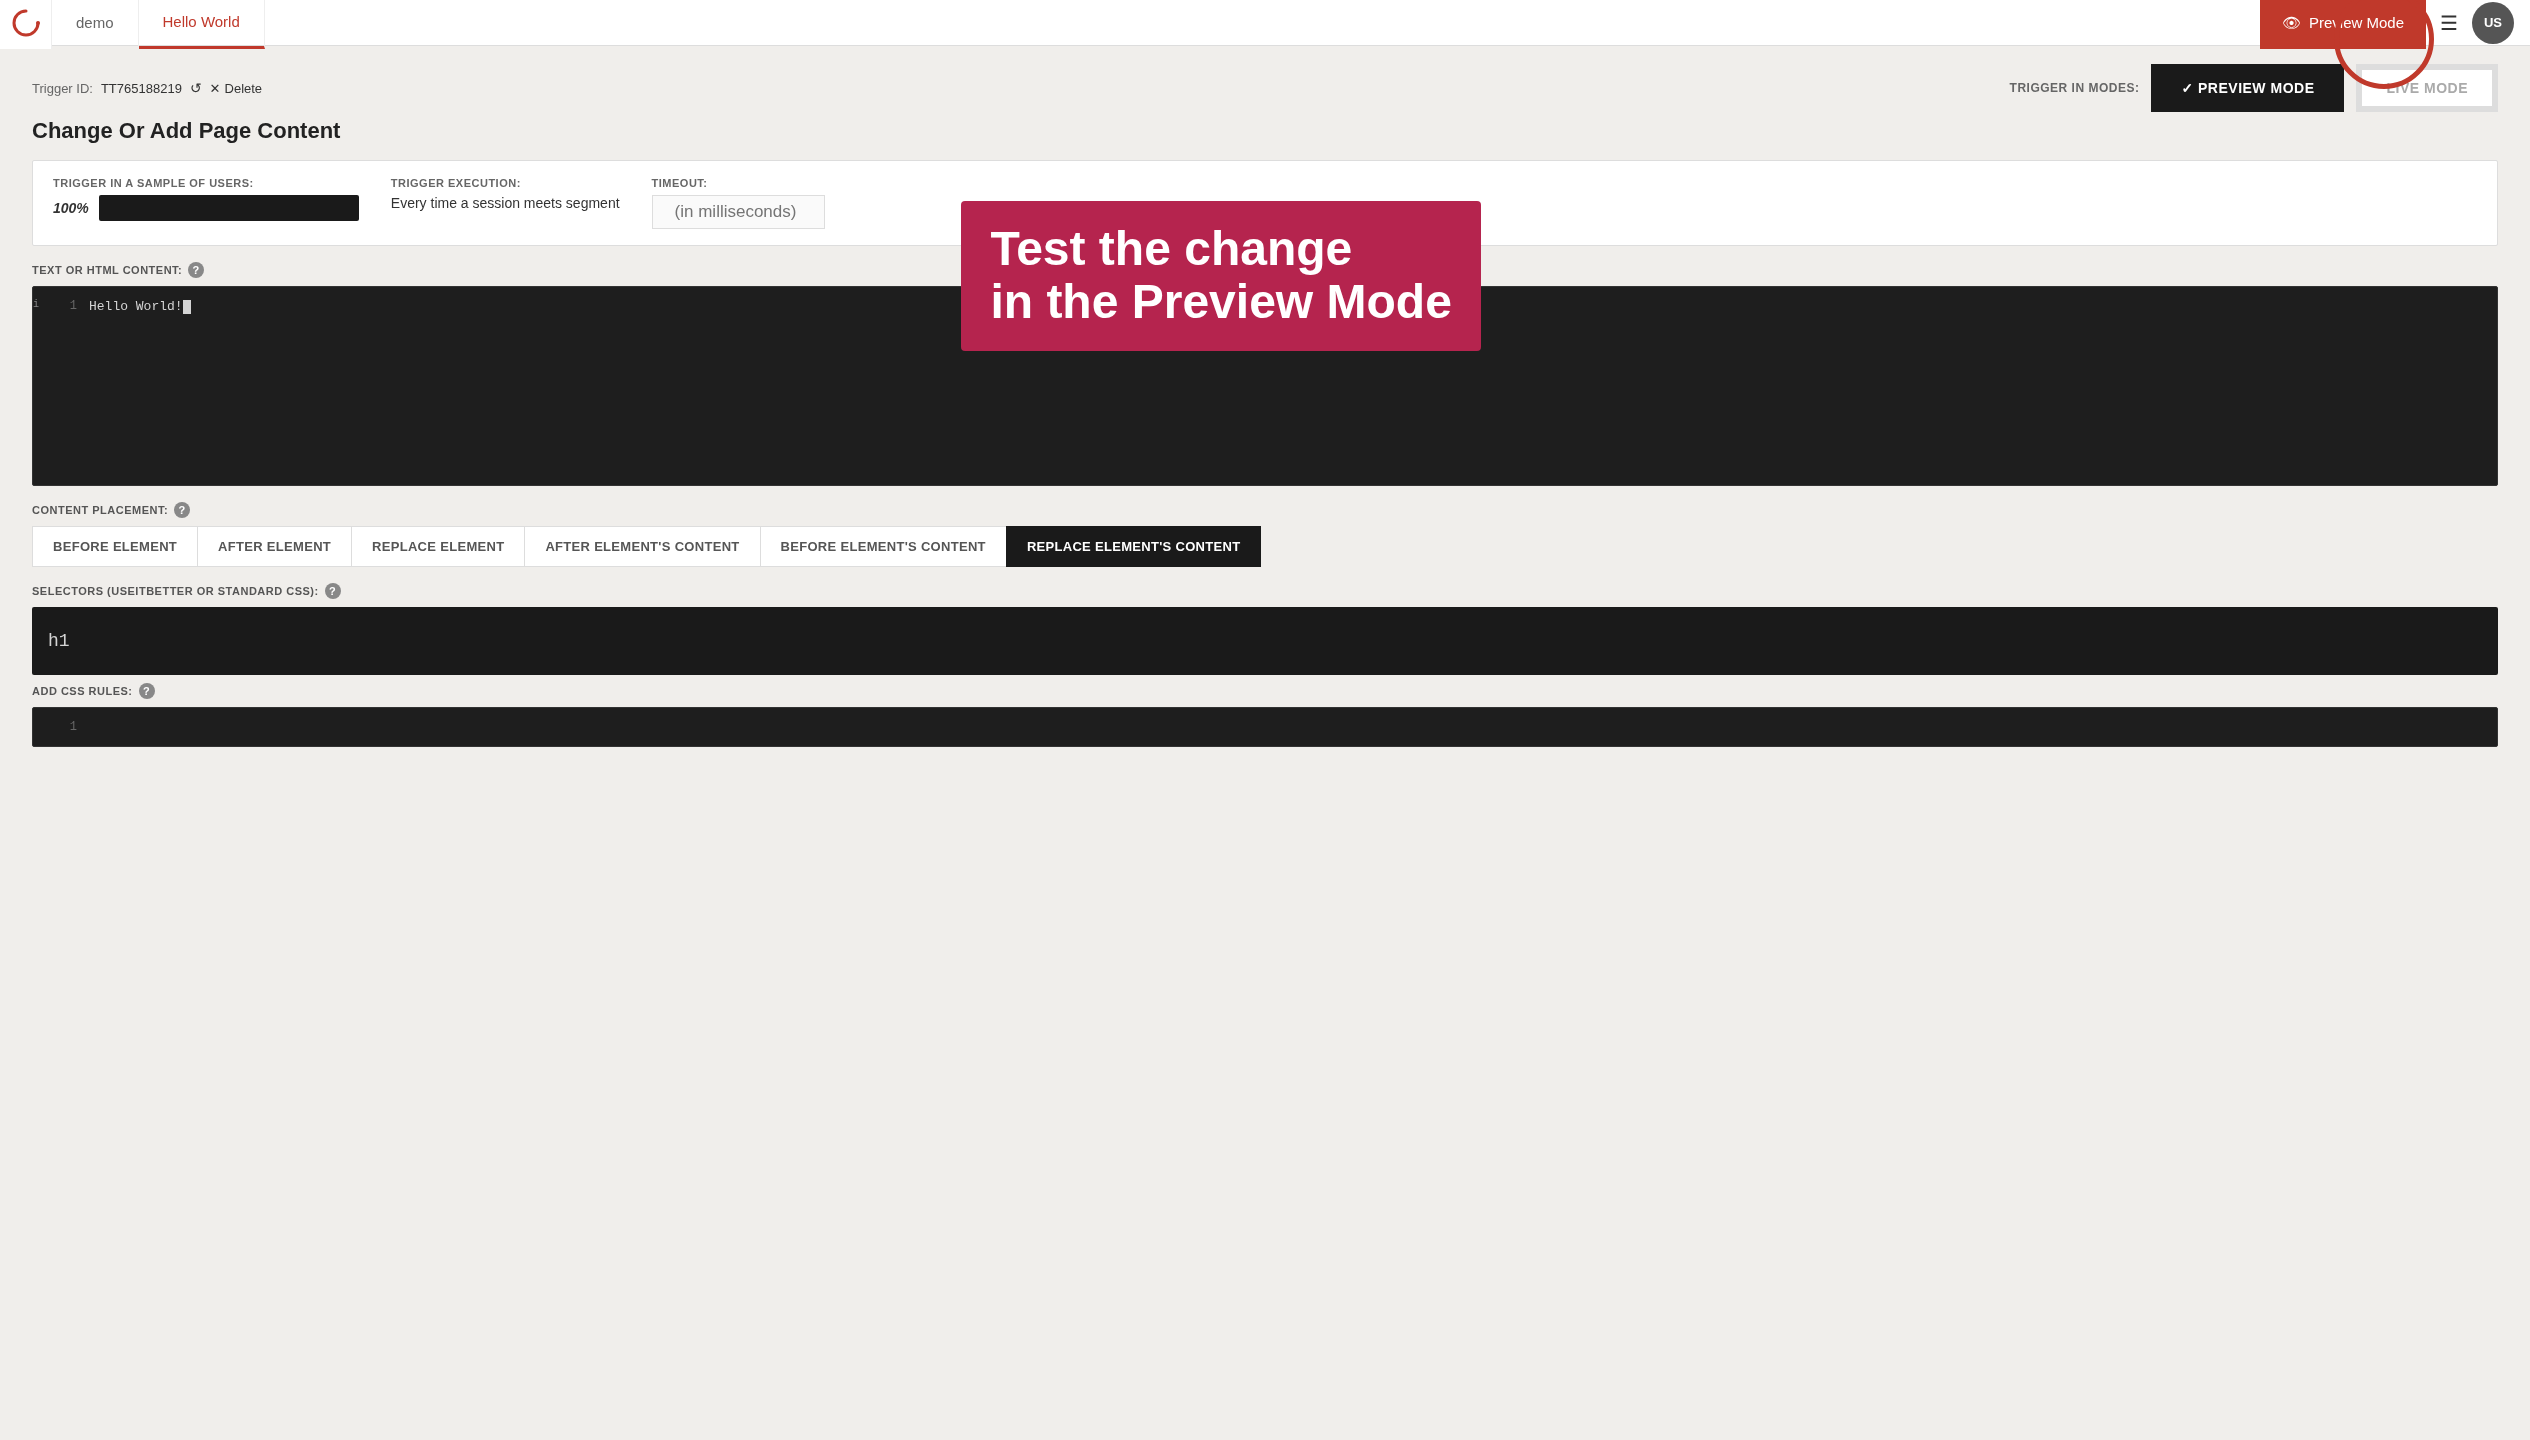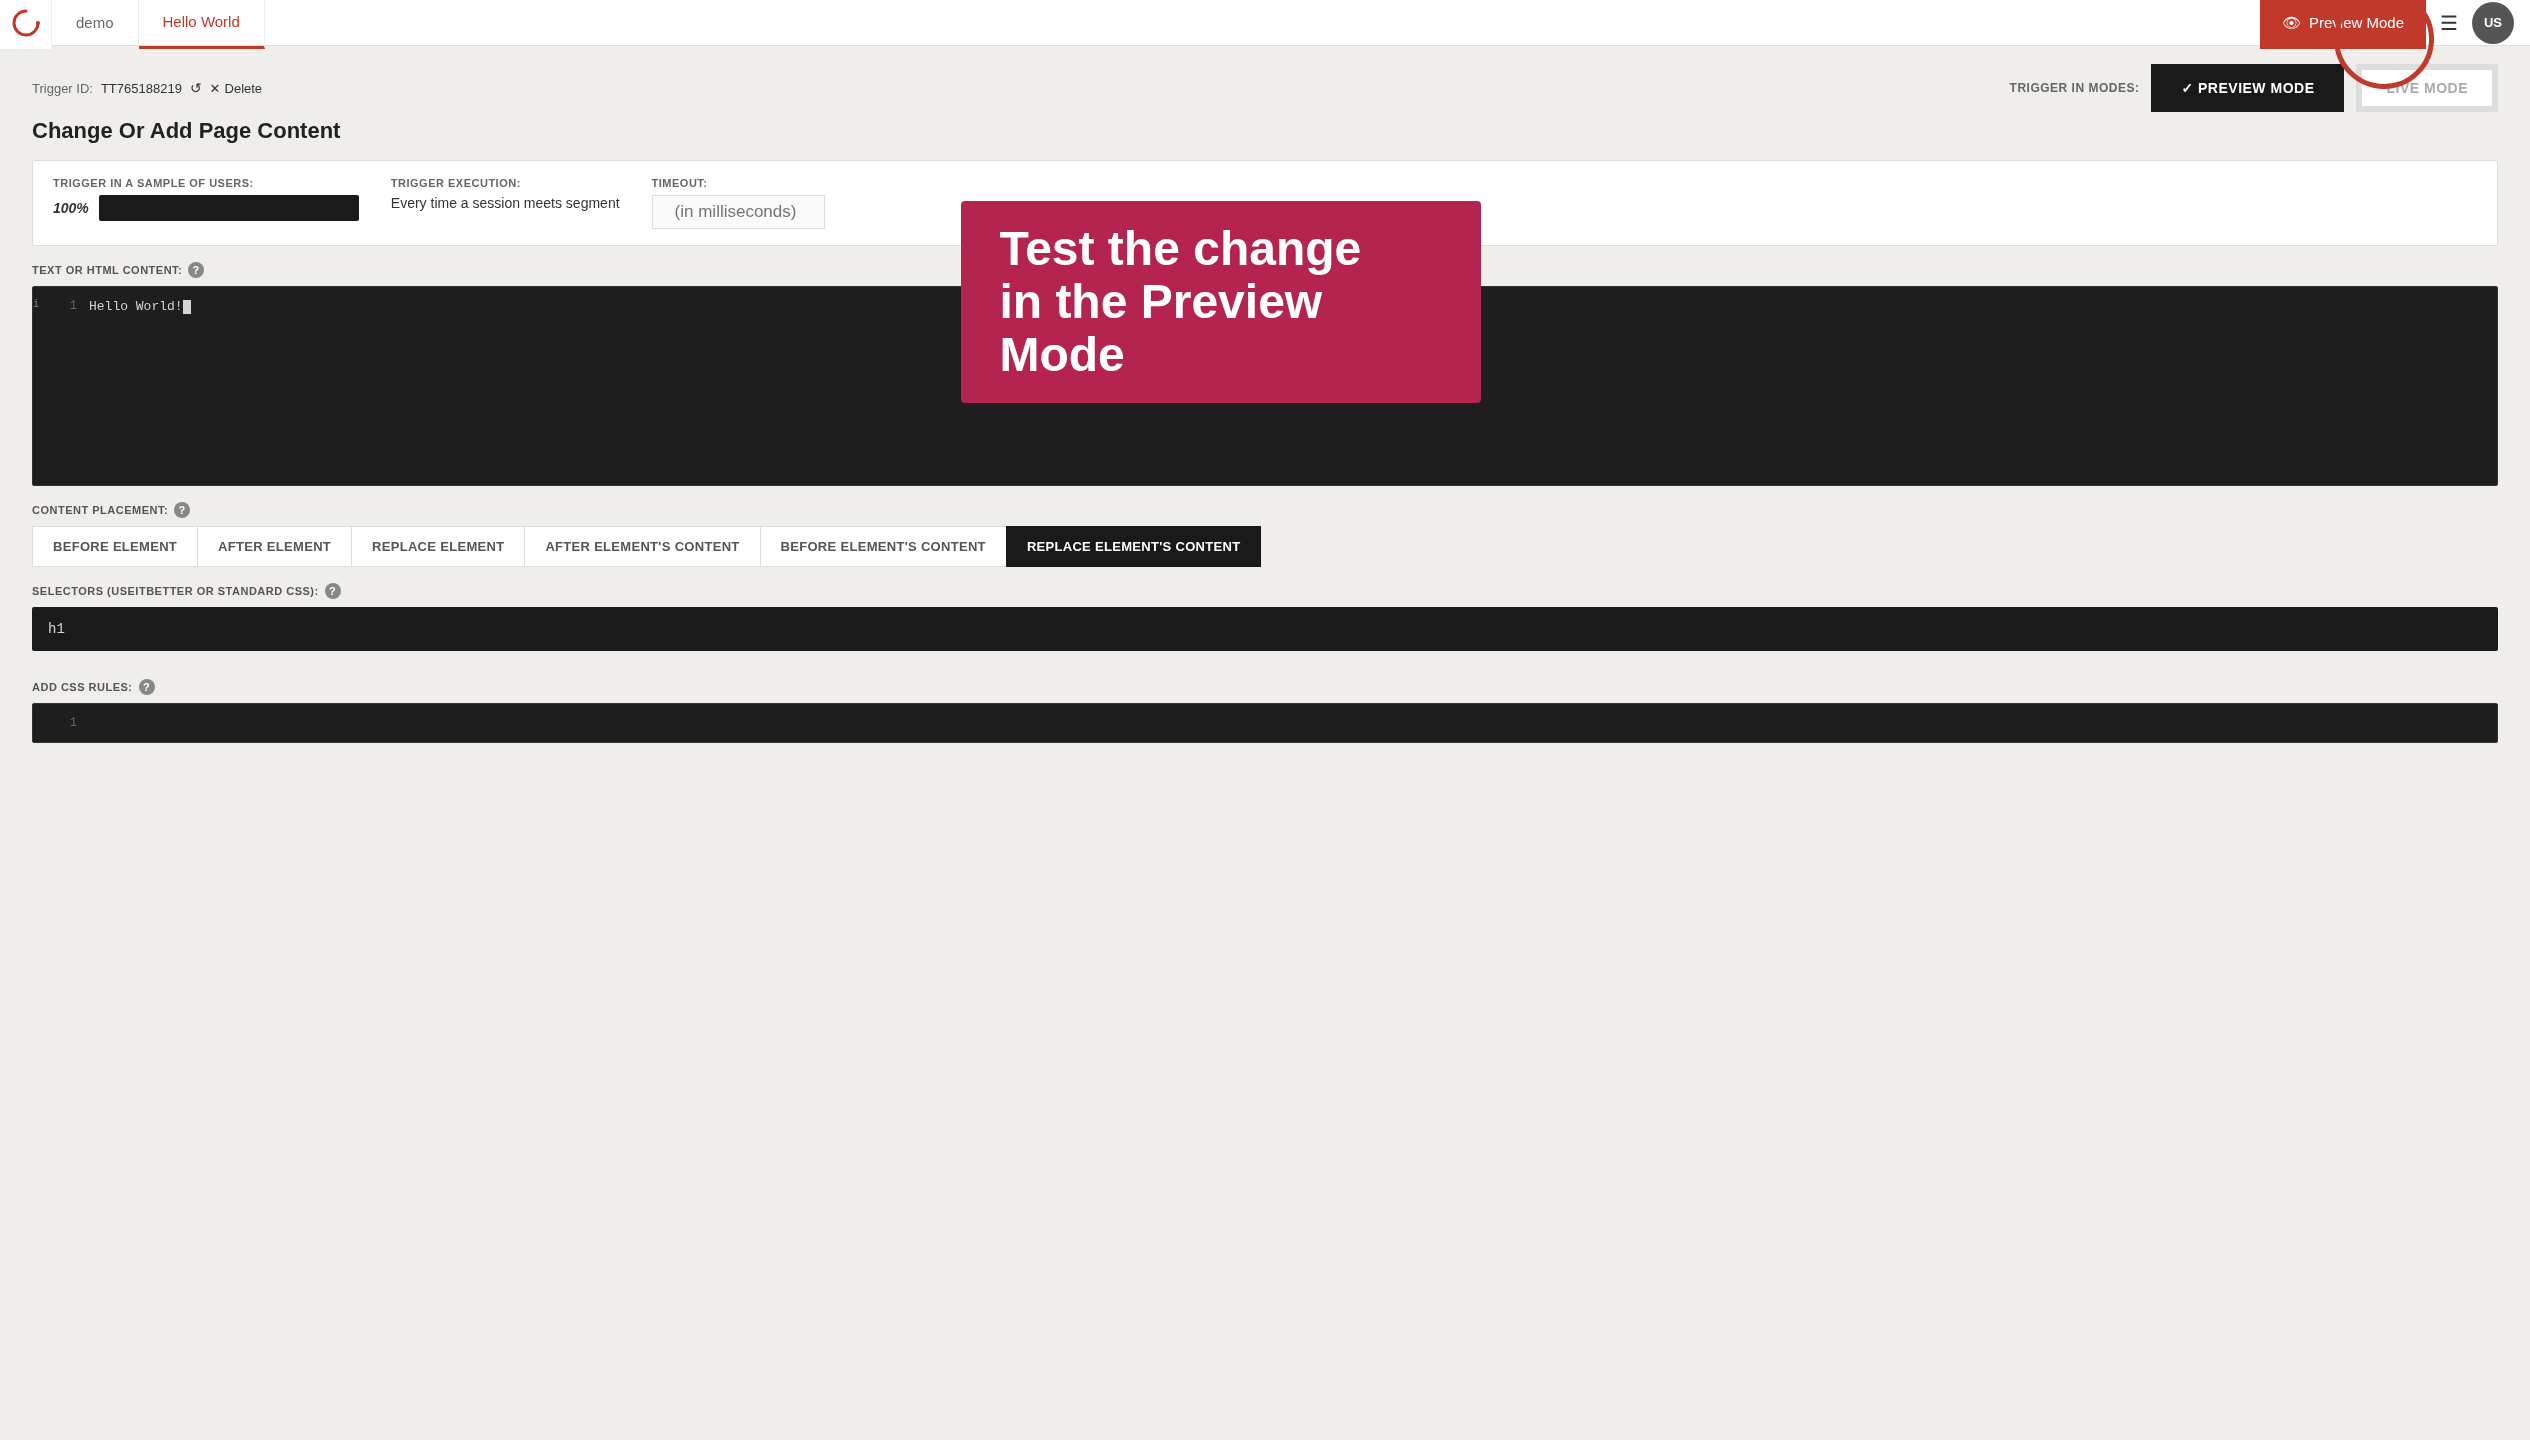--- a/index.html
+++ b/index.html
@@ -197,21 +197,21 @@
       z-index: 5;
     }
 
     
     .tooltip-popup {
       position: absolute;
       top: 155px;
       left: 38%;
       background: #b5244e;
       color: #fff;
-      padding: 22px 38px;
+      padding: 22px 29px;
       border-radius: 4px;
       z-index: 20;
       max-width: 520px;
     }
     .tooltip-popup h2 {
       font-size: 48px;
       font-weight: bold;
       line-height: 1.1;
     }
 
@@ -358,25 +358,25 @@
     .placement-btn.active {
       background: #1a1a1a;
       color: #fff;
       border-color: #1a1a1a;
     }
 
     
     .selector-bar {
       background: #1a1a1a;
       color: #d4d4d4;
-      padding: 14px 16px;
+      padding: 24px 16px;
       font-family: 'Courier New', monospace;
-      font-size: 14px;
+      font-size: 18px;
       border-radius: 2px;
-      margin-bottom: 28px;
+      margin-bottom: 8px;
     }
 
     
     .css-editor {
       background: #1e1e1e;
       border: 1px solid #333;
       border-radius: 2px;
       padding: 12px 0;
       min-height: 40px;
       font-family: 'Courier New', monospace;

